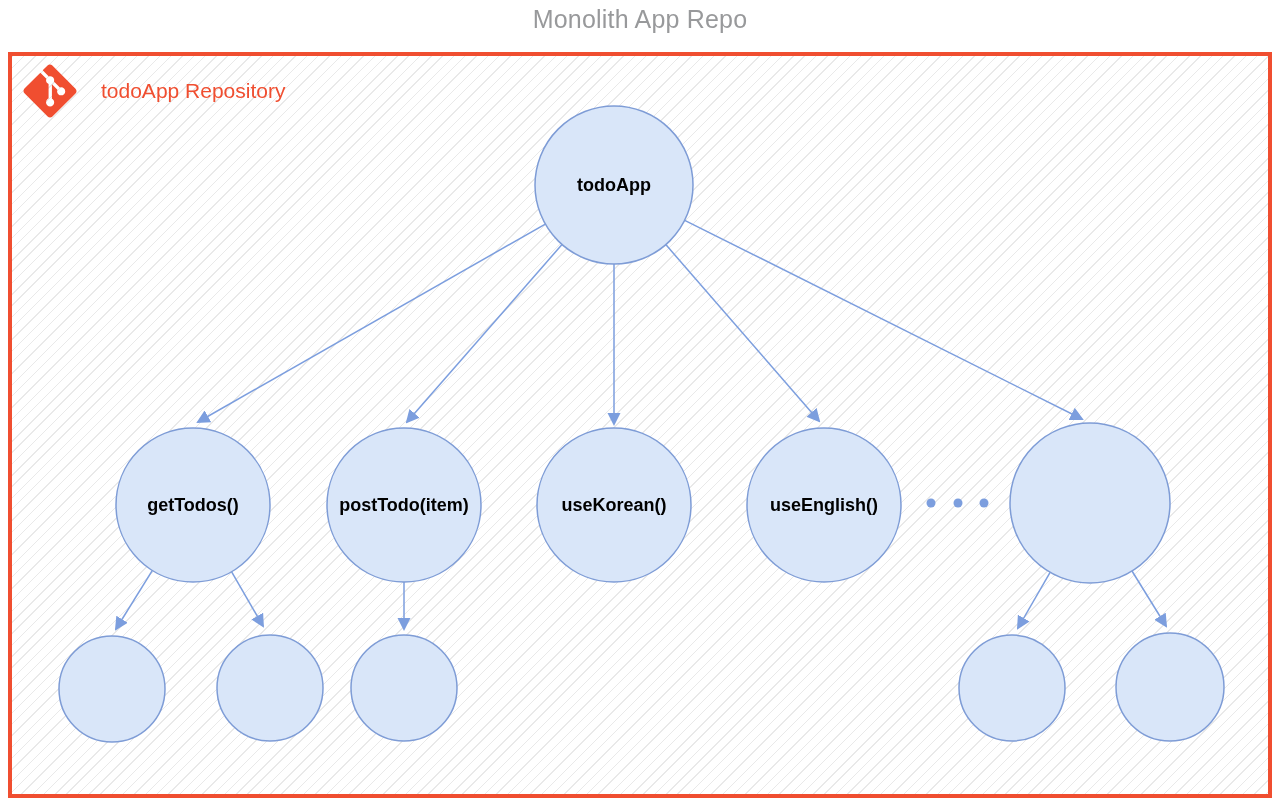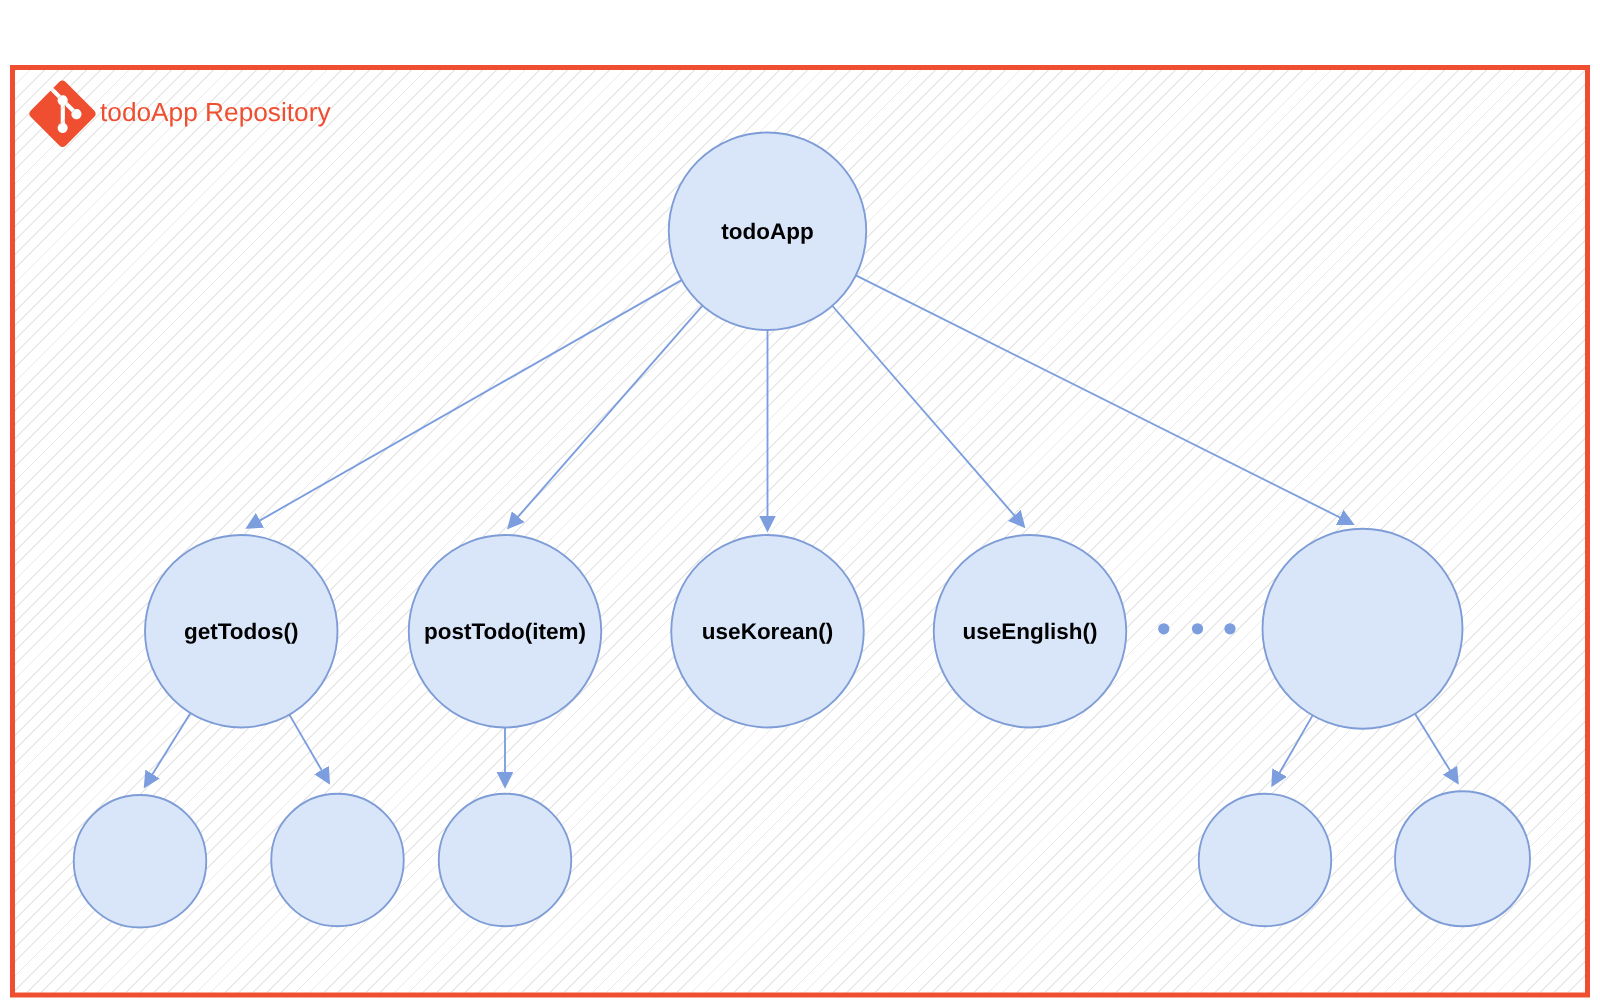--- a/index.html
+++ b/index.html
@@ -43,21 +43,21 @@
       transparent 1px,
       transparent 8px
     );
   }
   .repo-badge {
     position: absolute;
     left: 10px;
     top: 7px;
     display: flex;
     align-items: center;
-    gap: 2px;
+    gap: 23px;
     z-index: 2;
   }
   .repo-badge .git-icon-svg {
     width: 56px;
     height: 56px;
     display: block;
   }
   .repo-badge-label {
     font-size: 21px;
     color: #F04E30;
@@ -89,20 +89,21 @@
   }
   .dot {
     fill: #7C9EDE;
   }
 </style>
 </head>
 <body>
 
 <div class="page">
 
+  <div class="diagram-title">Monolith App Repo</div>
 
   <div class="repo-box">
 
     <div class="repo-badge">
       <svg class="git-icon-svg" viewBox="0 0 97 97" aria-hidden="true">
         <path fill="#F04E30" d="M92.71,44.408L52.591,4.291c-2.31-2.311-6.057-2.311-8.369,0l-8.33,8.332L46.459,23.19
           c2.456-0.83,5.272-0.273,7.229,1.685c1.969,1.97,2.521,4.81,1.67,7.275l10.186,10.185c2.465-0.85,5.307-0.3,7.275,1.671
           c2.75,2.75,2.75,7.206,0,9.958c-2.752,2.751-7.208,2.751-9.961,0c-2.068-2.07-2.58-5.11-1.531-7.658l-9.5-9.499v24.997
           c0.67,0.332,1.303,0.774,1.861,1.332c2.75,2.75,2.75,7.206,0,9.959c-2.75,2.749-7.209,2.749-9.957,0c-2.75-2.754-2.75-7.21,0-9.959
           c0.68-0.679,1.467-1.193,2.307-1.537V36.369c-0.84-0.344-1.625-0.853-2.307-1.537c-2.083-2.082-2.584-5.14-1.516-7.698

